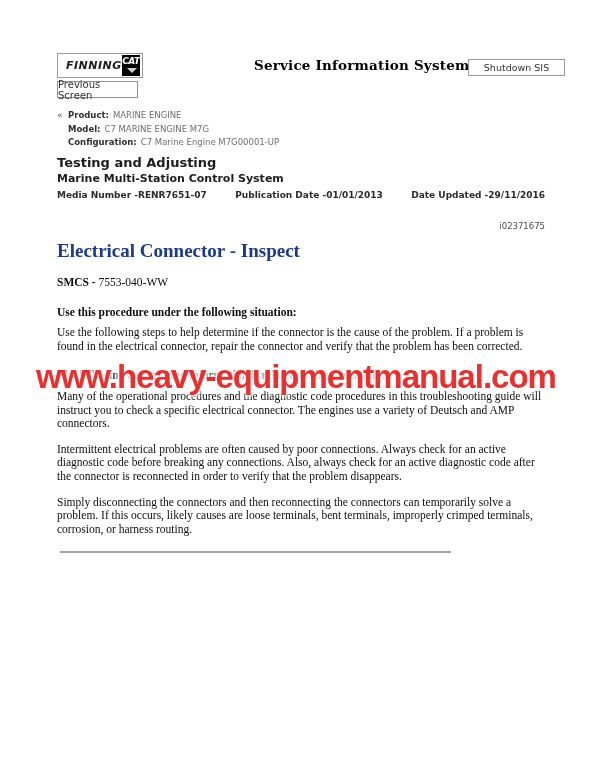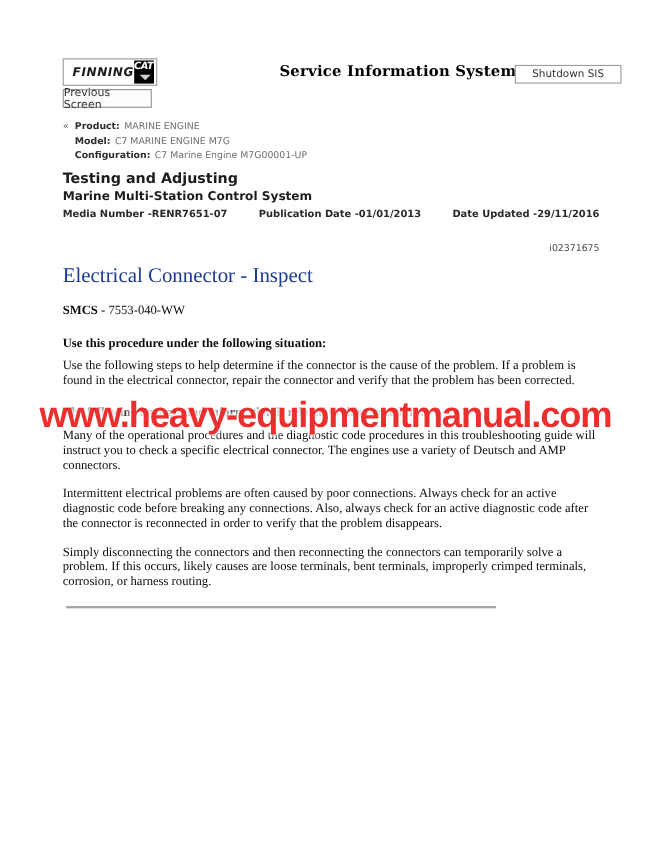--- a/index.html
+++ b/index.html
@@ -23,21 +23,21 @@
     padding:2px 2px 2px 8px;
   }
   .finning-text {
     font-family:"DejaVu Sans", sans-serif;
     font-weight:bold; font-style:italic;
     font-size:11px; letter-spacing:0.5px; color:#1c1c1c;
   }
   .cat-box {
     position:relative;
     width:21px; height:21px; background:#000;
-    display:flex; align-items:flex-start; justify-content:flex-start;
+    display:flex; align-items:flex-start; justify-content:center;
   }
   .cat-box .cat-word {
     color:#fff; font-weight:bold; font-size:9px; font-style:italic;
     line-height:13px; letter-spacing:-0.5px;
   }
   .cat-tri {
     position:absolute; bottom:3px; left:5px;
     width:0; height:0;
     border-left:5px solid transparent;
     border-right:5px solid transparent;
@@ -93,21 +93,21 @@
   }
 
   
   .article {
     position:absolute; top:240px; left:57px; width:489px;
     font-family:"Liberation Serif", serif;
     font-size:11.5px; line-height:13.6px; color:#0d0d0d;
   }
   .article-title {
     font-family:"Liberation Serif", serif;
-    font-size:19px; font-weight:normal; color:#1b3a8e;
+    font-size:19px; font-weight:bold; color:#1b3a8e;
     line-height:22px;
   }
   .smcs-line { margin-top:14px; }
   .smcs-line .b { font-weight:bold; }
   .para-bold { margin-top:16px; font-weight:bold; }
   .para { margin-top:7px; }
   .end-rule {
     margin-top:15px; margin-left:3px;
     width:391px; height:2px;
     background:#a3a3a3; border:none;

